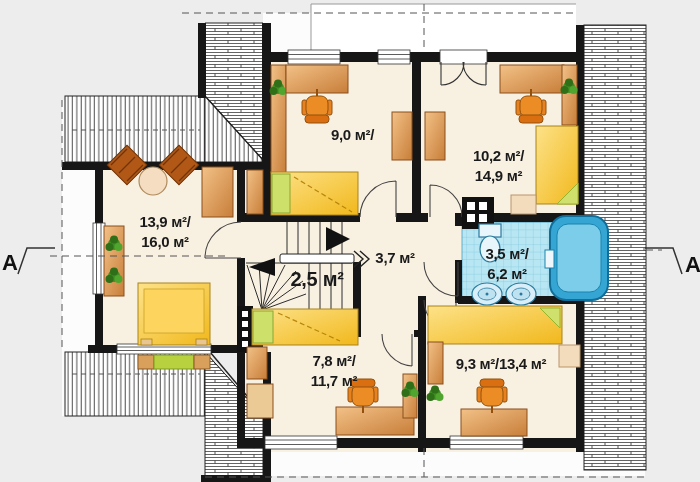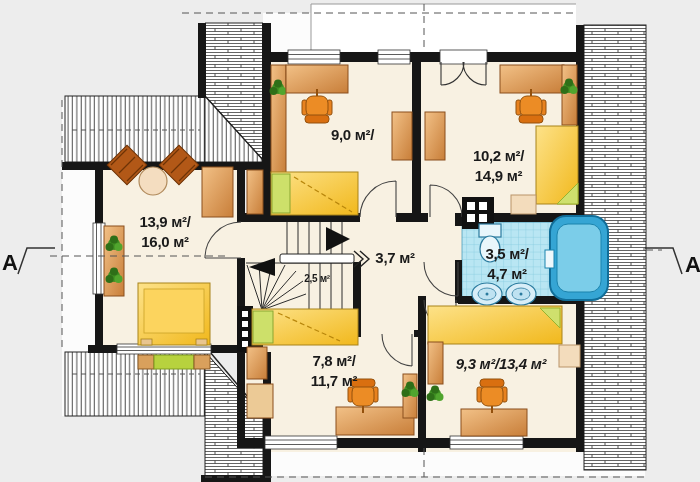--- a/index.html
+++ b/index.html
@@ -1,21 +1,21 @@
 <!DOCTYPE html>
 <html><head>
 <meta charset="utf-8">
 <style>
   html,body{margin:0;padding:0;background:#ededed;}
   .canvas{position:relative;width:700px;height:482px;background:#ededed;overflow:hidden;
           font-family:"Liberation Sans",sans-serif;}
   .canvas svg{position:absolute;left:0;top:0;}
   .lbl{position:absolute;text-align:center;font-weight:bold;font-size:15px;line-height:20px;
        color:#1a1a1a;letter-spacing:-0.3px;white-space:nowrap;}
-  .lbl.small{font-size:10px;line-height:18px;}
+  .lbl.small{font-size:20px;line-height:18px;}
   .marker{position:absolute;font-weight:bold;font-size:22px;color:#111;line-height:22px;}
 </style>
 </head>
 <body>
 
 <div class="canvas">
 <svg width="700" height="482" viewBox="0 0 700 482">
   <defs>
     <pattern id="hv" width="4.4" height="8" patternUnits="userSpaceOnUse">
       <rect width="4.4" height="8" fill="#ffffff"></rect>
@@ -322,25 +322,25 @@
   <div>14,9 м²</div>
 </div>
 <div class="lbl" style="left:360px;top:248px;width:70px;">
   <div>3,7 м²</div>
 </div>
 <div class="lbl small" style="left:283px;top:270px;width:68px;">
   <div>2,5 м²</div>
 </div>
 <div class="lbl" style="left:468px;top:244px;width:78px;">
   <div>3,5 м²/</div>
-  <div>4,7 м²</div>
+  <div>6,2 м²</div>
 </div>
 <div class="lbl" style="left:284px;top:351px;width:100px;">
   <div>7,8 м²/</div>
   <div>11,7 м²</div>
 </div>
-<div class="lbl" style="left:426px;top:354px;width:150px;font-style:italic;">
+<div class="lbl" style="left:426px;top:354px;width:150px;">
   <div>9,3 м²/13,4 м²</div>
 </div>
 
 <div class="marker" style="left:2px;top:252px;">A</div>
 <div class="marker" style="left:685px;top:254px;">A</div>
 </div>
 
 </body></html>

